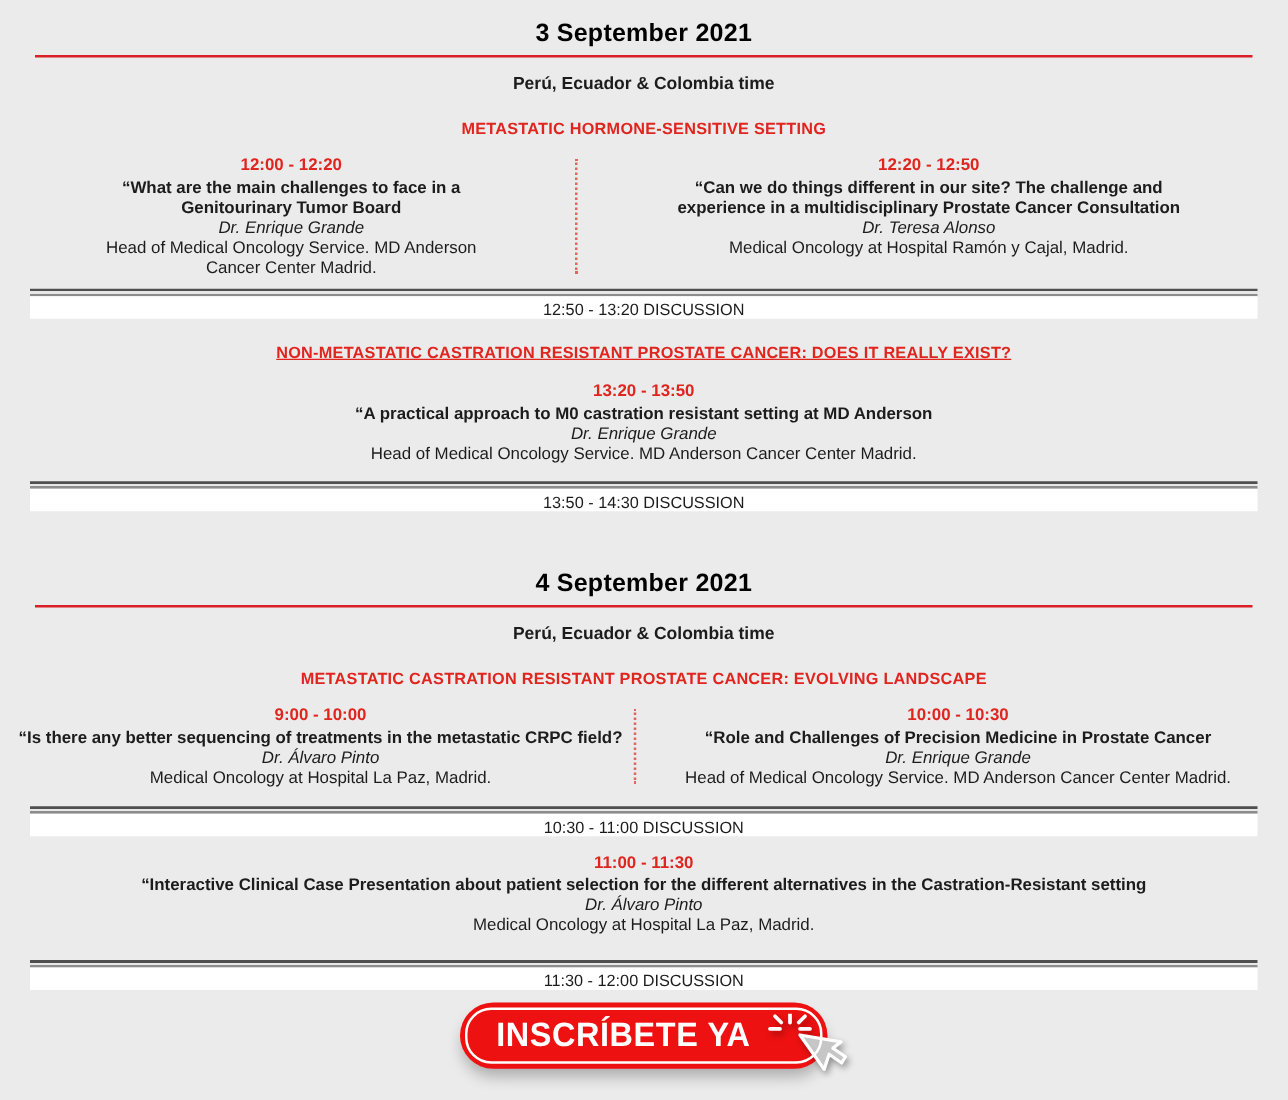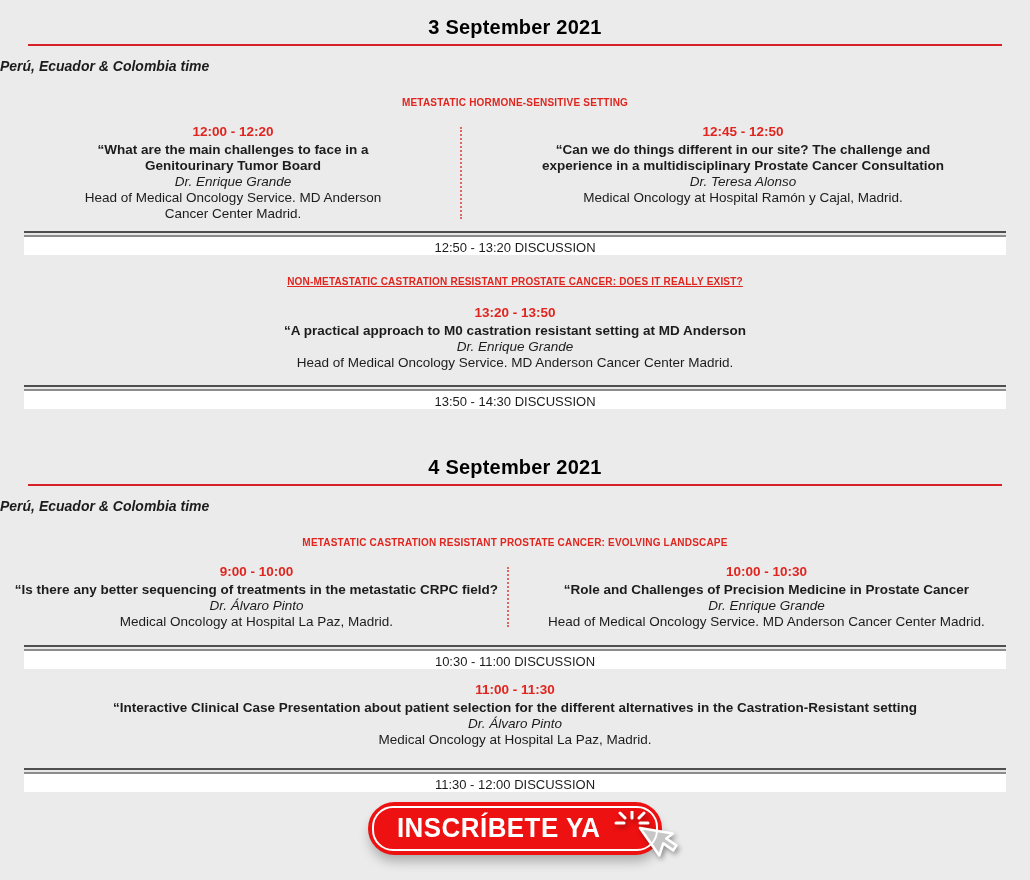--- a/index.html
+++ b/index.html
@@ -21,31 +21,31 @@
     line-height:24px;
     letter-spacing:.2px;
   }
   .title-rule{
     border:none;
     border-top:2px solid #d92027;
     margin:5px 28px 0 28px;
   }
   .timezone{
     margin-top:12px;
+    text-align:center;
     font-weight:bold;
     font-size:14px;
     line-height:16px;
-    font-style:italic;
   }
   .sec-heading{
     margin-top:20px;
     text-align:center;
     color:#e0251f;
     font-weight:bold;
-    font-size:10px;
+    font-size:13px;
     line-height:17px;
     letter-spacing:.2px;
   }
 
   .cols{display:flex;align-items:stretch;padding:0 6px;margin-top:13px;}
   .cols .col{text-align:center;}
   .d1-left{flex:0 0 44.6%;}
   .d1-right{flex:1;}
   .d2-left{flex:0 0 49.2%;}
   .d2-right{flex:1;}
@@ -142,21 +142,21 @@
         <div class="inner talk">
           <div class="time">12:00 - 12:20</div>
           <div class="t-title">“What are the main challenges to face in a Genitourinary Tumor Board</div>
           <div class="t-speaker">Dr. Enrique Grande</div>
           <div class="t-affil">Head of Medical Oncology Service. MD Anderson Cancer Center Madrid.</div>
         </div>
       </div>
       <div class="col-divider"></div>
       <div class="col d1-right">
         <div class="inner talk">
-          <div class="time">12:45 - 12:50</div>
+          <div class="time">12:20 - 12:50</div>
           <div class="t-title">“Can we do things different in our site? The challenge and experience in a multidisciplinary Prostate Cancer Consultation</div>
           <div class="t-speaker">Dr. Teresa Alonso</div>
           <div class="t-affil">Medical Oncology at Hospital Ramón y Cajal, Madrid.</div>
         </div>
       </div>
     </div>
 
     <div class="disc">
       <div class="disc-rule"></div>
       <div class="disc-bar">12:50 - 13:20 DISCUSSION</div>

